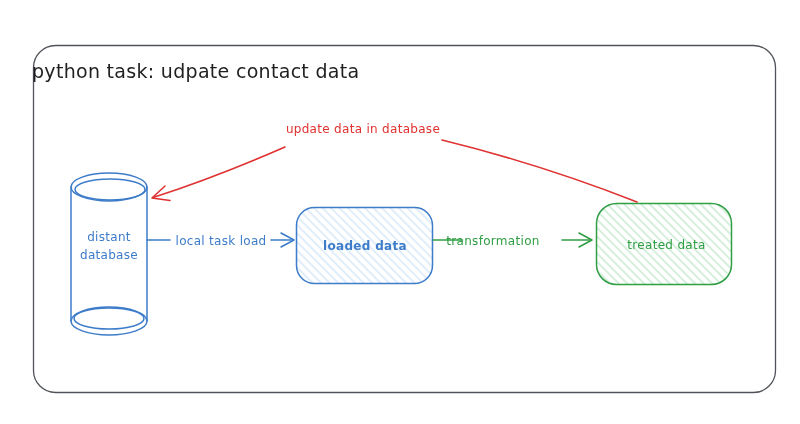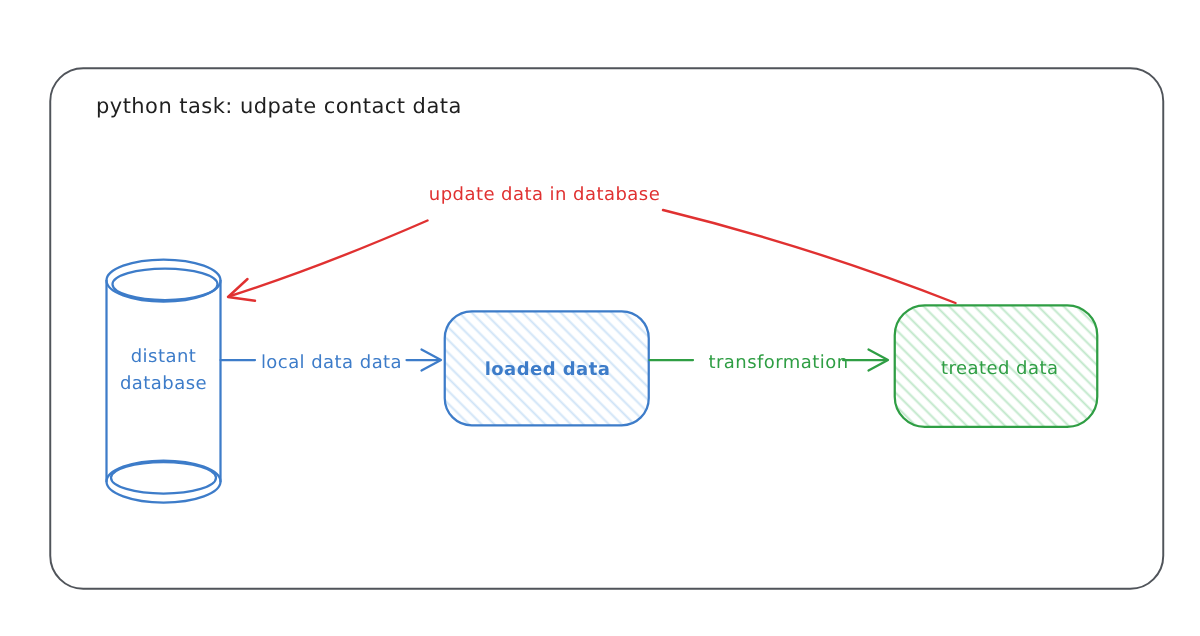--- a/index.html
+++ b/index.html
@@ -38,26 +38,26 @@
     letter-spacing: 0.3px;
     white-space: nowrap;
     line-height: 18px;
   }
   .lbl.center { text-align: center; white-space: normal; }
   .ink   { color: var(--ink); }
   .blue  { color: var(--blue); }
   .green { color: var(--green); }
   .red   { color: var(--red); }
 
-  .frame-title     { left: 64px;  top: 62px; font-size: 14px; text-align: center; }
+  .frame-title     { left: 32px;  top: 62px; font-size: 19px; text-align: center; }
   .update-label    { left: 267px; top: 120px; width: 192px; }
   .database-label  { left: 66px;  top: 228px; width: 86px; }
   .load-label      { left: 170px; top: 232px; width: 102px; }
   .loaded-label    { left: 297px; top: 237px; width: 136px; font-weight: bold; }
-  .transform-label { left: 469px; top: 232px; width: 100px; }
+  .transform-label { left: 443px; top: 232px; width: 100px; }
   .treated-label   { left: 599px; top: 236px; width: 135px; }
 </style>
 </head>
 <body>
 
 <svg class="canvas" width="800" height="424" viewBox="0 0 800 424">
   <defs>
     <pattern id="hatch-blue" width="6" height="6" patternUnits="userSpaceOnUse" patternTransform="rotate(-45)">
       <line class="hatch-blue-line" x1="3" y1="0" x2="3" y2="6"></line>
     </pattern>
@@ -105,19 +105,19 @@
     <polyline points="170,200.5 152,198 165,186"></polyline>
   </g>
 </svg>
 
 <div class="lbl ink frame-title">python task: udpate contact data</div>
 
 <div class="lbl red center update-label">update data in database</div>
 
 <div class="lbl blue center database-label">distant database</div>
 
-<div class="lbl blue center load-label">local data data</div>
+<div class="lbl blue center load-label">local task load</div>
 
 <div class="lbl blue center loaded-label">loaded data</div>
 
 <div class="lbl green center transform-label">transformation</div>
 
 <div class="lbl green center treated-label">treated data</div>
 
 </body></html>

